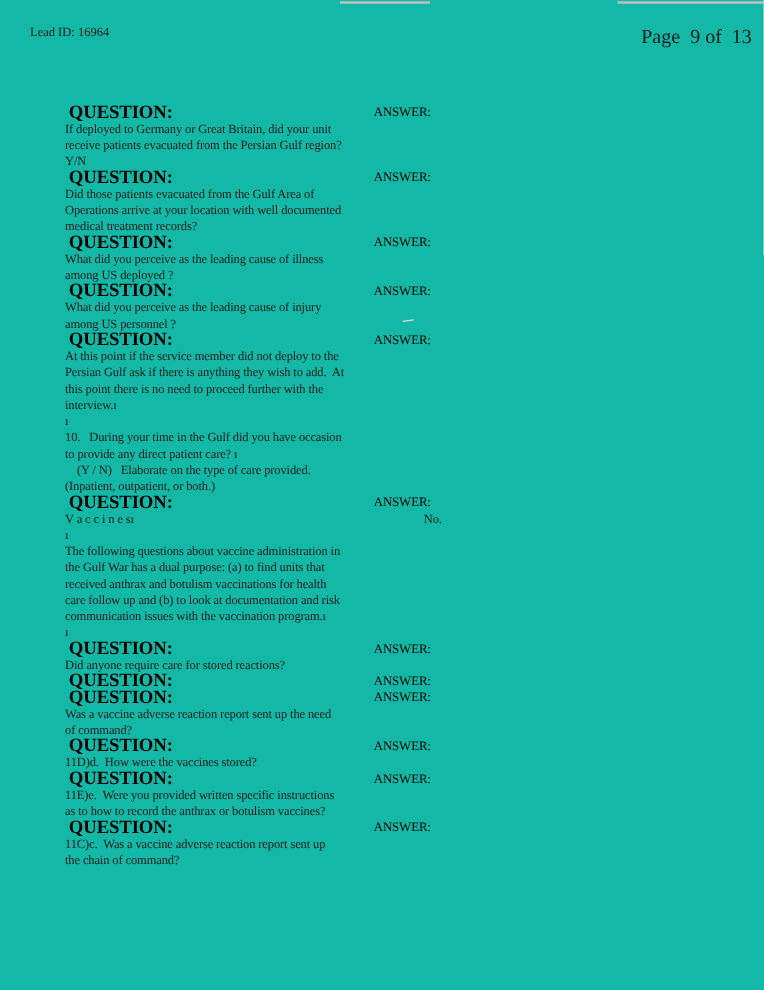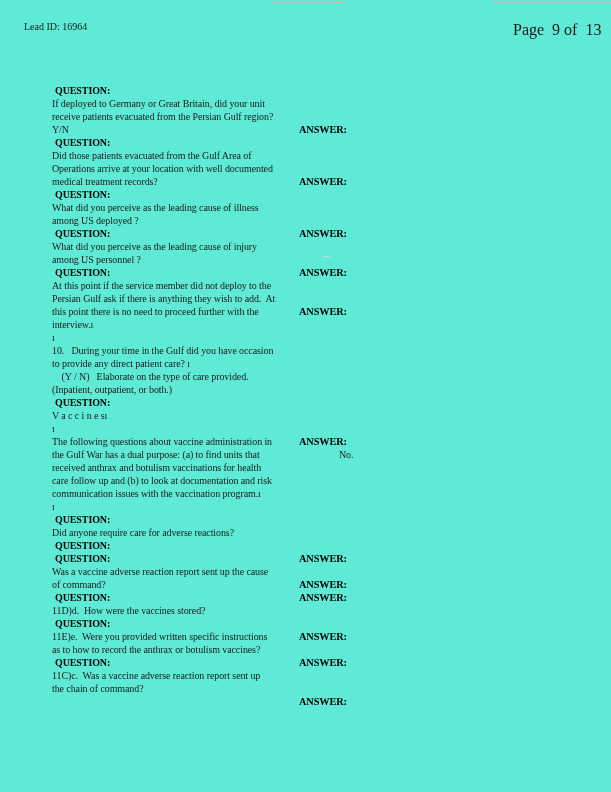--- a/index.html
+++ b/index.html
@@ -47,47 +47,46 @@
     line-height: 13px;
     letter-spacing: -0.1px;
   }
   .qa-row { position: relative; }
   .q-col {
     margin-left: 52px;
     width: 262px;
   }
   .q-label {
     font-weight: bold;
-    font-size: 10px;
+    font-size: 15px;
     color: #000;
     padding-left: 3px;
   }
   .q-text { white-space: pre-wrap; }
   .a-col {
     position: absolute;
     left: 299px; top: 0;
     width: 200px;
   }
   .a-label {
-    font-weight: bold;
+    font-weight: normal;
     font-size: 10.3px;
     color: #000;
-    margin-top: 39px;
   }
   .a-text { white-space: pre-wrap; margin-left: 40px; }
   .text-row {
     margin-left: 52px;
     width: 262px;
     white-space: pre-wrap;
   }
 </style>
 </head>
 <body>
 
-<div class="page" style="color: rgb(26, 26, 26); background: #5eead4;">
+<div class="page" style="color: rgb(26, 26, 26); background: #14b8a6;">
   <div class="scan-artifact artifact-1"></div>
   <div class="scan-artifact artifact-2"></div>
   <div class="artifact-dot"></div>
 
   <div class="header-left">Lead ID: 16964</div>
   <div class="header-right">Page  9 of  13</div>
 
   <div class="content" id="content">
       <div class="qa-row">
         <div class="q-col">
@@ -161,38 +160,38 @@
       <div class="text-row">ı</div>
       <div class="text-row">The following questions about vaccine administration in
 the Gulf War has a dual purpose: (a) to find units that
 received anthrax and botulism vaccinations for health
 care follow up and (b) to look at documentation and risk
 communication issues with the vaccination program.ı</div>
       <div class="text-row">ı</div>
       <div class="qa-row">
         <div class="q-col">
           <div class="q-label">QUESTION:</div>
-          <div class="q-text">Did anyone require care for adverse reactions?</div>
-        </div>
-        <div class="a-col">
-          <div class="a-label">ANSWER:</div>
-        </div>
-      </div>
-      <div class="qa-row">
-        <div class="q-col">
-          <div class="q-label">QUESTION:</div>
-        </div>
-        <div class="a-col">
-          <div class="a-label">ANSWER:</div>
-        </div>
-      </div>
-      <div class="qa-row">
-        <div class="q-col">
-          <div class="q-label">QUESTION:</div>
-          <div class="q-text">Was a vaccine adverse reaction report sent up the cause
+          <div class="q-text">Did anyone require care for stored reactions?</div>
+        </div>
+        <div class="a-col">
+          <div class="a-label">ANSWER:</div>
+        </div>
+      </div>
+      <div class="qa-row">
+        <div class="q-col">
+          <div class="q-label">QUESTION:</div>
+        </div>
+        <div class="a-col">
+          <div class="a-label">ANSWER:</div>
+        </div>
+      </div>
+      <div class="qa-row">
+        <div class="q-col">
+          <div class="q-label">QUESTION:</div>
+          <div class="q-text">Was a vaccine adverse reaction report sent up the need
 of command?</div>
         </div>
         <div class="a-col">
           <div class="a-label">ANSWER:</div>
         </div>
       </div>
       <div class="qa-row">
         <div class="q-col">
           <div class="q-label">QUESTION:</div>
           <div class="q-text">11D)d.  How were the vaccines stored?</div>

